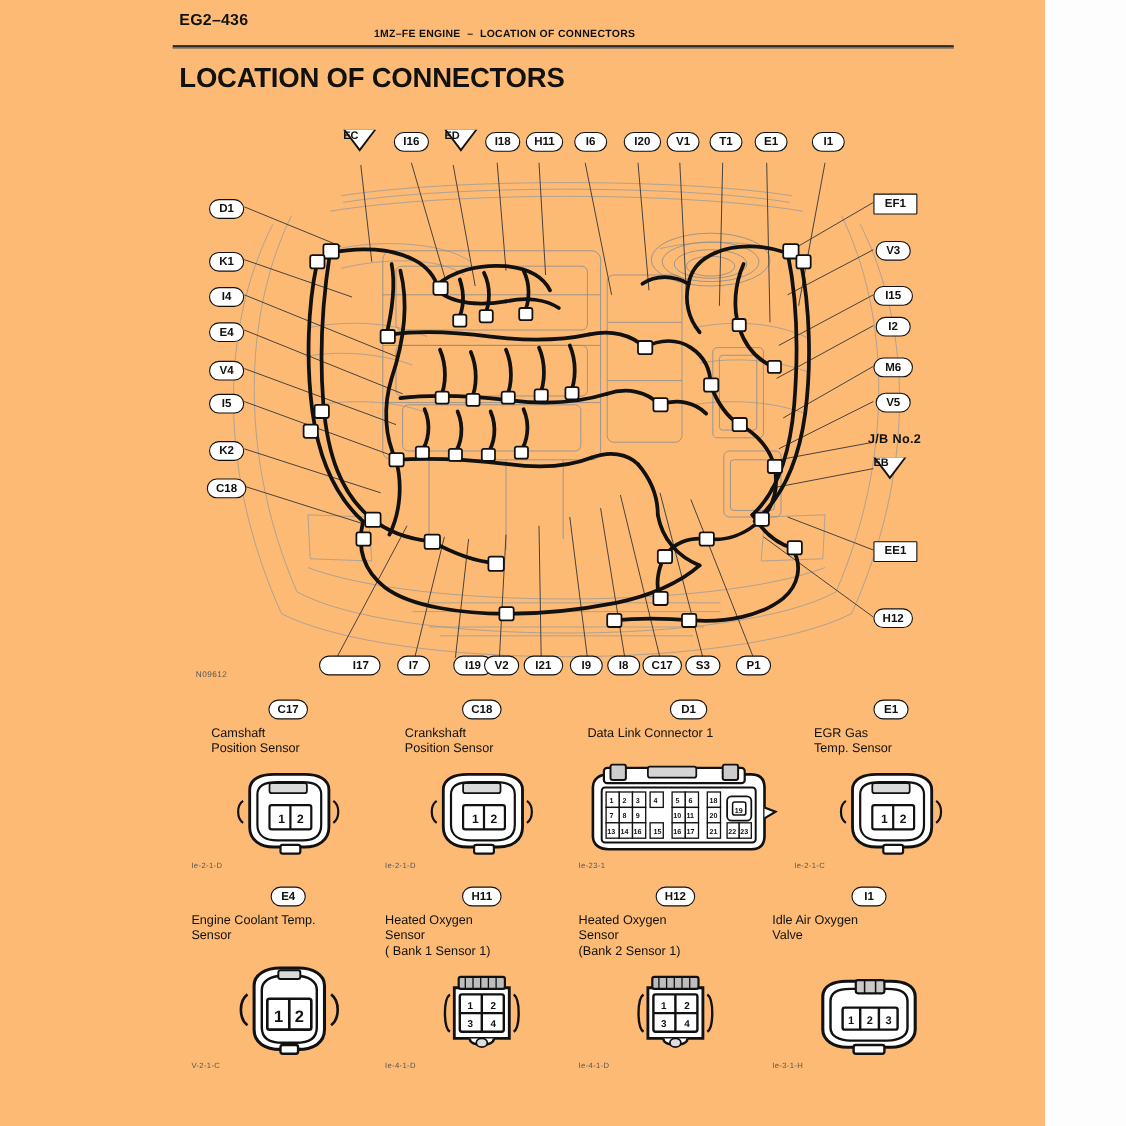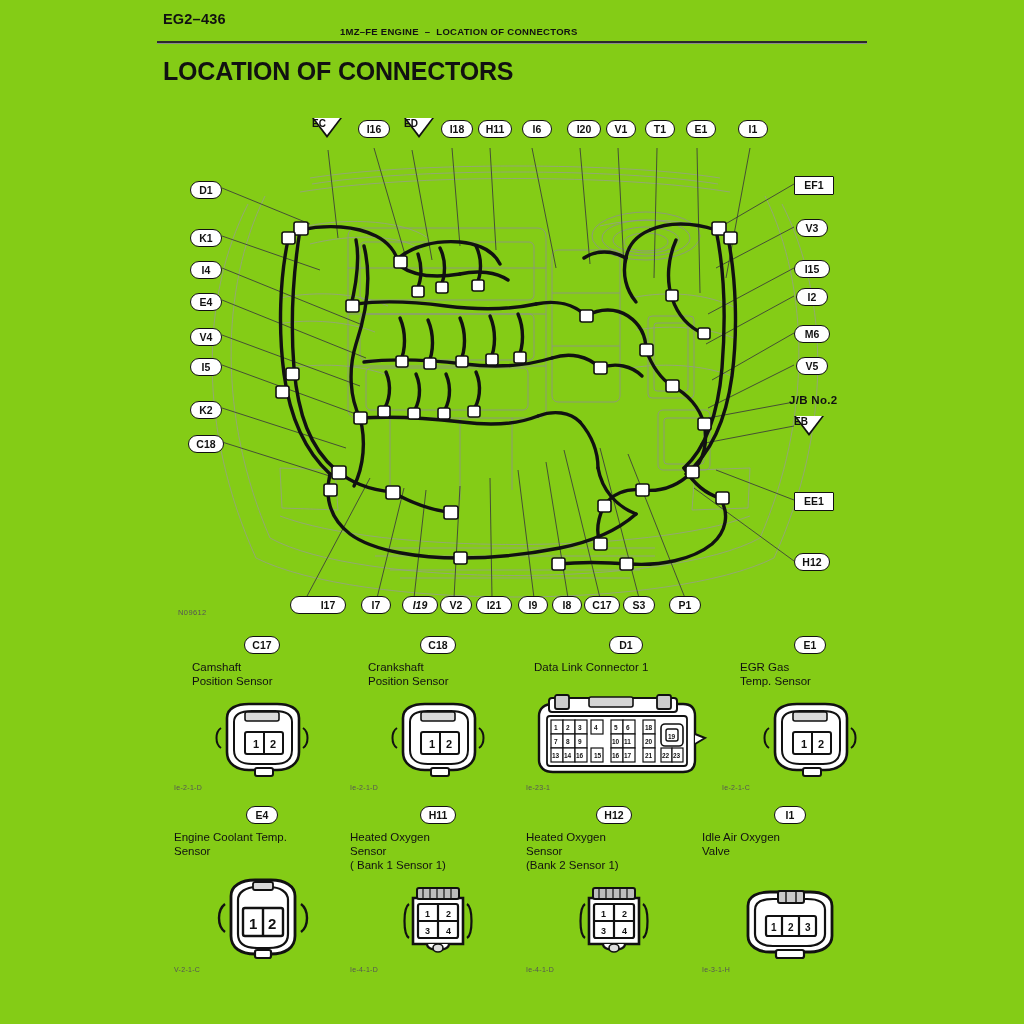--- a/index.html
+++ b/index.html
@@ -2,21 +2,21 @@
 <html><head>
 <meta charset="utf-8">
 <style>
   html,body{margin:0;padding:0;}
   body{
     width:1024px;height:1024px;overflow:hidden;
     background:#fdfdfd;
     font-family:"Liberation Sans", sans-serif;
     color:#111;
   }
-  .page{position:relative;width:1024px;height:1024px;background:#84cc16;}
+  .page{position:relative;width:950px;height:1024px;background:#fdba74;}
 
   
   .hdr{position:absolute;left:0;top:0;width:1024px;height:46px;}
   .pagenum{position:absolute;left:163px;top:11px;font-size:14.5px;font-weight:bold;letter-spacing:.2px;}
   .hdr-center{position:absolute;left:340px;top:26px;font-size:9.5px;font-weight:bold;letter-spacing:.25px;white-space:nowrap;}
   .hdr-center .dash{font-weight:bold;padding:0 6px;}
   .hdr-center .sub{font-weight:bold;letter-spacing:.3px;}
   .hdr-rule{position:absolute;left:157px;top:41px;width:710px;height:3px;background:#2b2b2b;}
   .hdr-rule:after{content:"";position:absolute;left:0;top:2px;width:710px;height:1px;background:#8d8d8d;}
 
@@ -359,21 +359,21 @@
           <span class="ttext">EB</span>
         </span>
       </div>
       <div class="chip rect" style="left:634px;top:374px;width:38px;">EE1</div>
       <div class="chip oval" style="left:634px;top:435px;width:34px;">H12</div>
     </div>
 
     <div>
       <div class="chip oval" style="left:130px;top:478px;width:34px;padding-left:20px;">I17</div>
       <div class="chip oval" style="left:201px;top:478px;width:28px;">I7</div>
-      <div class="chip oval" style="left:242px;top:478px;width:34px;font-style:italic;">I19</div>
+      <div class="chip oval" style="left:252px;top:478px;width:34px;">I19</div>
       <div class="chip oval" style="left:280px;top:478px;width:30px;">V2</div>
       <div class="chip oval" style="left:316px;top:478px;width:34px;">I21</div>
       <div class="chip oval" style="left:358px;top:478px;width:28px;">I9</div>
       <div class="chip oval" style="left:392px;top:478px;width:28px;">I8</div>
       <div class="chip oval" style="left:424px;top:478px;width:34px;">C17</div>
       <div class="chip oval" style="left:463px;top:478px;width:30px;">S3</div>
       <div class="chip oval" style="left:509px;top:478px;width:30px;">P1</div>
     </div>
   </div>
 

